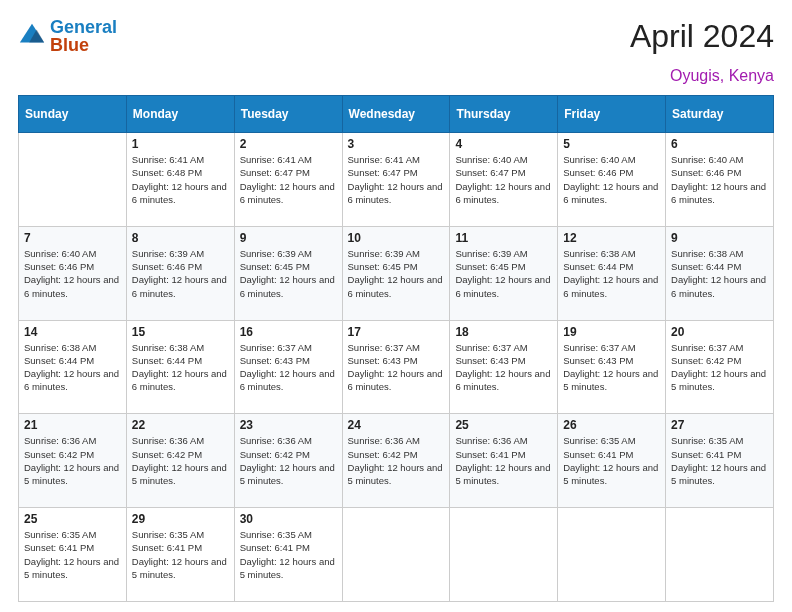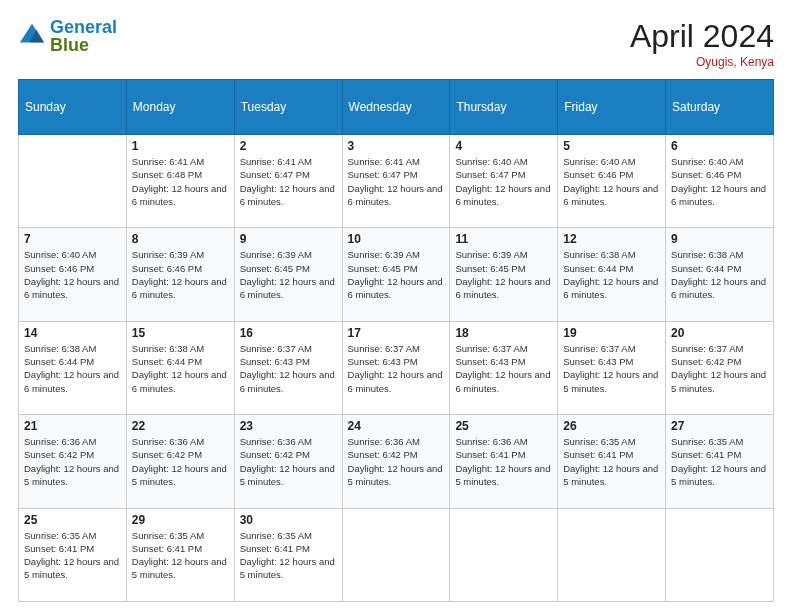--- a/index.html
+++ b/index.html
@@ -43,36 +43,37 @@
     }
     .title-block {
       text-align: right;
     }
     .main-title {
       font-size: 32px;
       font-weight: normal;
       color: #222;
     }
     .sub-title {
-      font-size: 12px;
-      color: #b91c1c;
+      font-size: 16px;
+      color: #a21caf;
+      margin-top: 12px;
     }
     .calendar {
       flex: 1;
       border: 1px solid #ccc;
       border-collapse: collapse;
       width: 100%;
       table-layout: fixed;
     }
     .calendar th {
       background: #1a7fc1;
       color: #fff;
       font-size: 12px;
-      font-weight: normal;
-      padding: 20px 6px;
+      font-weight: bold;
+      padding: 11px 6px;
       text-align: left;
       border: 1px solid #1565a0;
       margin-top: 17px;
     }
     .calendar td {
       border: 1px solid #ccc;
       vertical-align: top;
       padding: 4px 5px;
       font-size: 10px;
       color: #333;
@@ -106,21 +107,21 @@
 
 <div class="page">
   <div class="header">
     <div class="logo">
       <svg class="logo-icon" viewBox="0 0 30 30">
         <polygon points="15,2 28,22 2,22" fill="#1a7fc1"></polygon>
         <polygon points="20,8 28,22 12,22" fill="#1a3a5c" opacity="0.5"></polygon>
       </svg>
       <div>
         <div class="logo-text">
-          <span>General</span><span style="color:#4d7c0f;display:block;">Blue</span>
+          <span>General</span><span style="color:#c2410c;display:block;">Blue</span>
         </div>
       </div>
     </div>
     <div class="title-block">
       <div class="main-title">April 2024</div>
       <div class="sub-title">Oyugis, Kenya</div>
     </div>
   </div>
 
   <table class="calendar">

